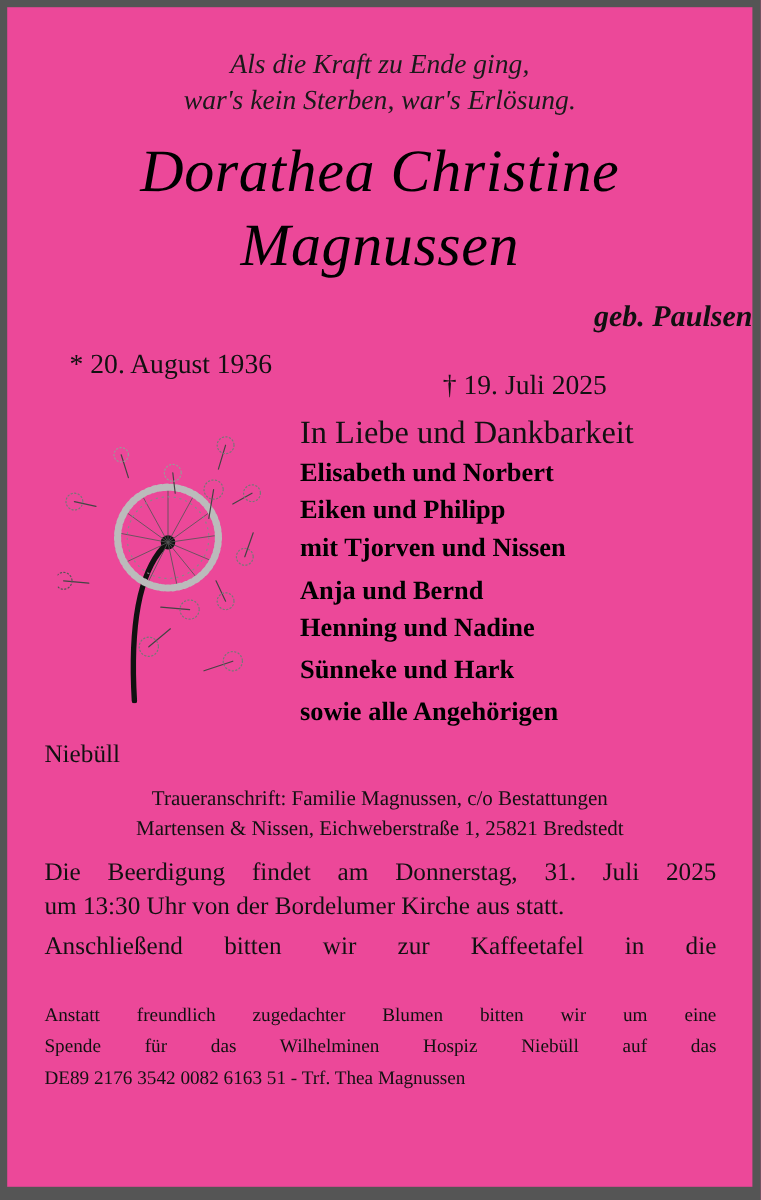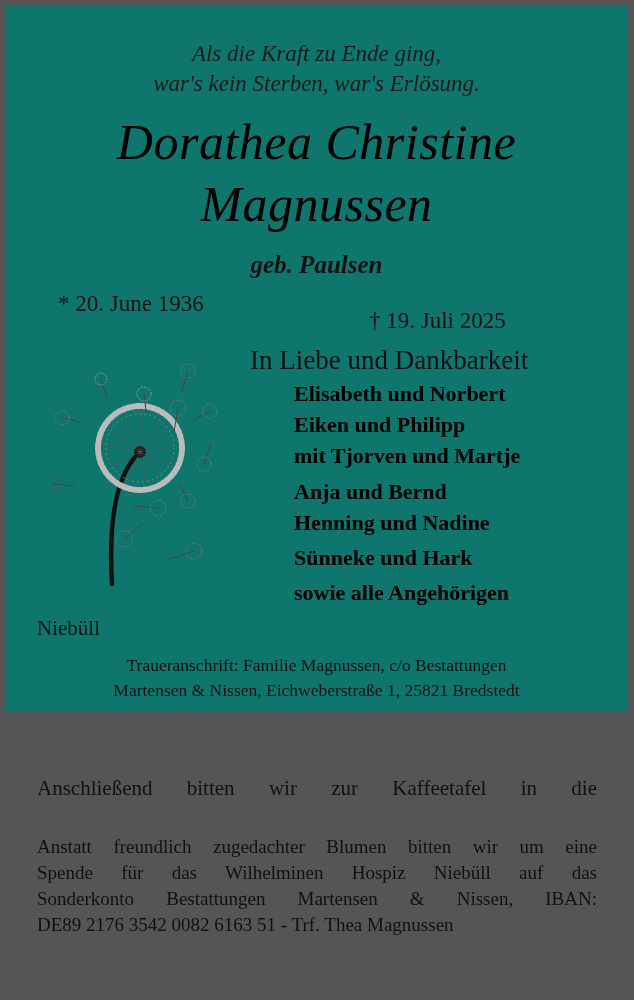--- a/index.html
+++ b/index.html
@@ -7,22 +7,22 @@
       width: 634px; height: 1000px;
       background: #555555;
       position: relative;
       overflow: hidden;
       font-family: "Liberation Serif", "DejaVu Serif", serif;
       color: #111;
     }
     .card {
       position: absolute;
       left: 6px; top: 6px;
-      width: 621px; height: 705px;
-      background: #0f766e;
+      width: 621px; height: 983px;
+      background: #ec4899;
     }
     .abs { position: absolute; white-space: nowrap; }
     .center { left: 0; right: 0; text-align: center; }
     .motto {
       font-style: italic;
       font-size: 23px;
       line-height: 30px;
       color: #1a1a1a;
     }
     .name {
@@ -31,43 +31,43 @@
       font-size: 50px;
       line-height: 62px;
       letter-spacing: 0.5px;
       color: #000;
     }
     .geb {
       font-style: italic;
       font-weight: bold;
       font-size: 25px;
       color: #111;
+      text-align: right;
     }
     .dates { font-size: 23px; color: #111; }
     .right-col { position: absolute; left: 244px; top: 340px; }
     .dank { font-size: 27px; line-height: 28px; color: #111; }
     .family {
       font-weight: bold;
       font-size: 22px;
       color: #000;
-      margin-left: 44px;
     }
     .niebuell { font-size: 21px; color: #111; }
     .addr { font-size: 17.5px; line-height: 25px; color: #111; }
     .para {
       position: absolute;
       left: 31px; width: 560px;
       text-align: justify;
       text-align-last: left;
       color: #111;
       white-space: normal;
     }
     .p1 { font-size: 21px; line-height: 29px; }
     .p2 { font-size: 21px; line-height: 29px; }
-    .p3 { font-size: 19px; line-height: 26px; }
+    .p3 { font-size: 16px; line-height: 26px; }
     .just-line { display: block; text-align: justify; text-align-last: justify; }
     .left-line { display: block; text-align: left; text-align-last: left; }
     .footer { font-size: 15.5px; color: #111; }
     .dandelion { position: absolute; left: 42px; top: 350px; width: 190px; height: 230px; }
   </style>
 </head>
 <body>
 
 <div class="card">
 
@@ -76,21 +76,21 @@
     <div>war's kein Sterben, war's Erlösung.</div>
   </div>
 
   <div class="abs center name" style="top:105px;">
     <div>Dorathea Christine</div>
     <div>Magnussen</div>
   </div>
 
   <div class="abs center geb" style="top:245px;">geb. Paulsen</div>
 
-  <div class="abs dates" style="top:285px; left:52px;">* 20. June 1936</div>
+  <div class="abs dates" style="top:285px; left:52px;">* 20. August 1936</div>
   <div class="abs dates" style="top:302px; left:363px;">† 19. Juli 2025</div>
 
   <svg class="dandelion" viewBox="0 0 190 230">
     <g stroke="#222" fill="none" stroke-linecap="round">
 
       <path d="M88 100 C 70 120, 60 160, 64 228" stroke-width="4.5" stroke="#111"></path>
 
       <circle cx="92" cy="96" r="6" fill="#111" stroke="none"></circle>
       <g stroke="#555" stroke-width="0.7">
         <line x1="92" y1="96" x2="50" y2="88"></line>
@@ -135,40 +135,43 @@
         <line x1="146" y1="195" x2="122" y2="203"></line>
           <circle cx="146" cy="195" r="8" stroke="#777" stroke-dasharray="1 2"></circle>
       </g>
     </g>
   </svg>
 
   <div class="right-col">
     <div class="abs dank" style="top:0; left:0;">In Liebe und Dankbarkeit</div>
     <div class="abs family" style="top:35px; left:0;">Elisabeth und Norbert</div>
     <div class="abs family" style="top:66px; left:0;">Eiken und Philipp</div>
-    <div class="abs family" style="top:97px; left:0;">mit Tjorven und Martje</div>
+    <div class="abs family" style="top:97px; left:0;">mit Tjorven und Nissen</div>
     <div class="abs family" style="top:133px; left:0;">Anja und Bernd</div>
     <div class="abs family" style="top:164px; left:0;">Henning und Nadine</div>
     <div class="abs family" style="top:199px; left:0;">Sünneke und Hark</div>
     <div class="abs family" style="top:234px; left:0;">sowie alle Angehörigen</div>
   </div>
 
   <div class="abs niebuell" style="top:610px; left:31px;">Niebüll</div>
 
   <div class="abs center addr" style="top:647px;">
     <div>Traueranschrift: Familie Magnussen, c/o Bestattungen</div>
     <div>Martensen &amp; Nissen, Eichweberstraße 1, 25821 Bredstedt</div>
   </div>
 
+  <div class="para p1" style="top:706px;">
+    <span class="just-line">Die Beerdigung findet am Donnerstag, 31. Juli 2025</span>
+    <span class="left-line">um 13:30 Uhr von der Bordelumer Kirche aus statt.</span>
+  </div>
 
   <div class="para p2" style="top:768px;">
     <span class="just-line">Anschließend bitten wir zur Kaffeetafel in die</span>
   </div>
 
   <div class="para p3" style="top:828px;">
     <span class="just-line">Anstatt freundlich zugedachter Blumen bitten wir um eine</span>
     <span class="just-line">Spende für das Wilhelminen Hospiz Niebüll auf das</span>
-    <span class="just-line">Sonderkonto Bestattungen Martensen &amp; Nissen, IBAN:</span>
     <span class="left-line">DE89 2176 3542 0082 6163 51 - Trf. Thea Magnussen</span>
   </div>
 
 
 </div>
 
 </body></html>

